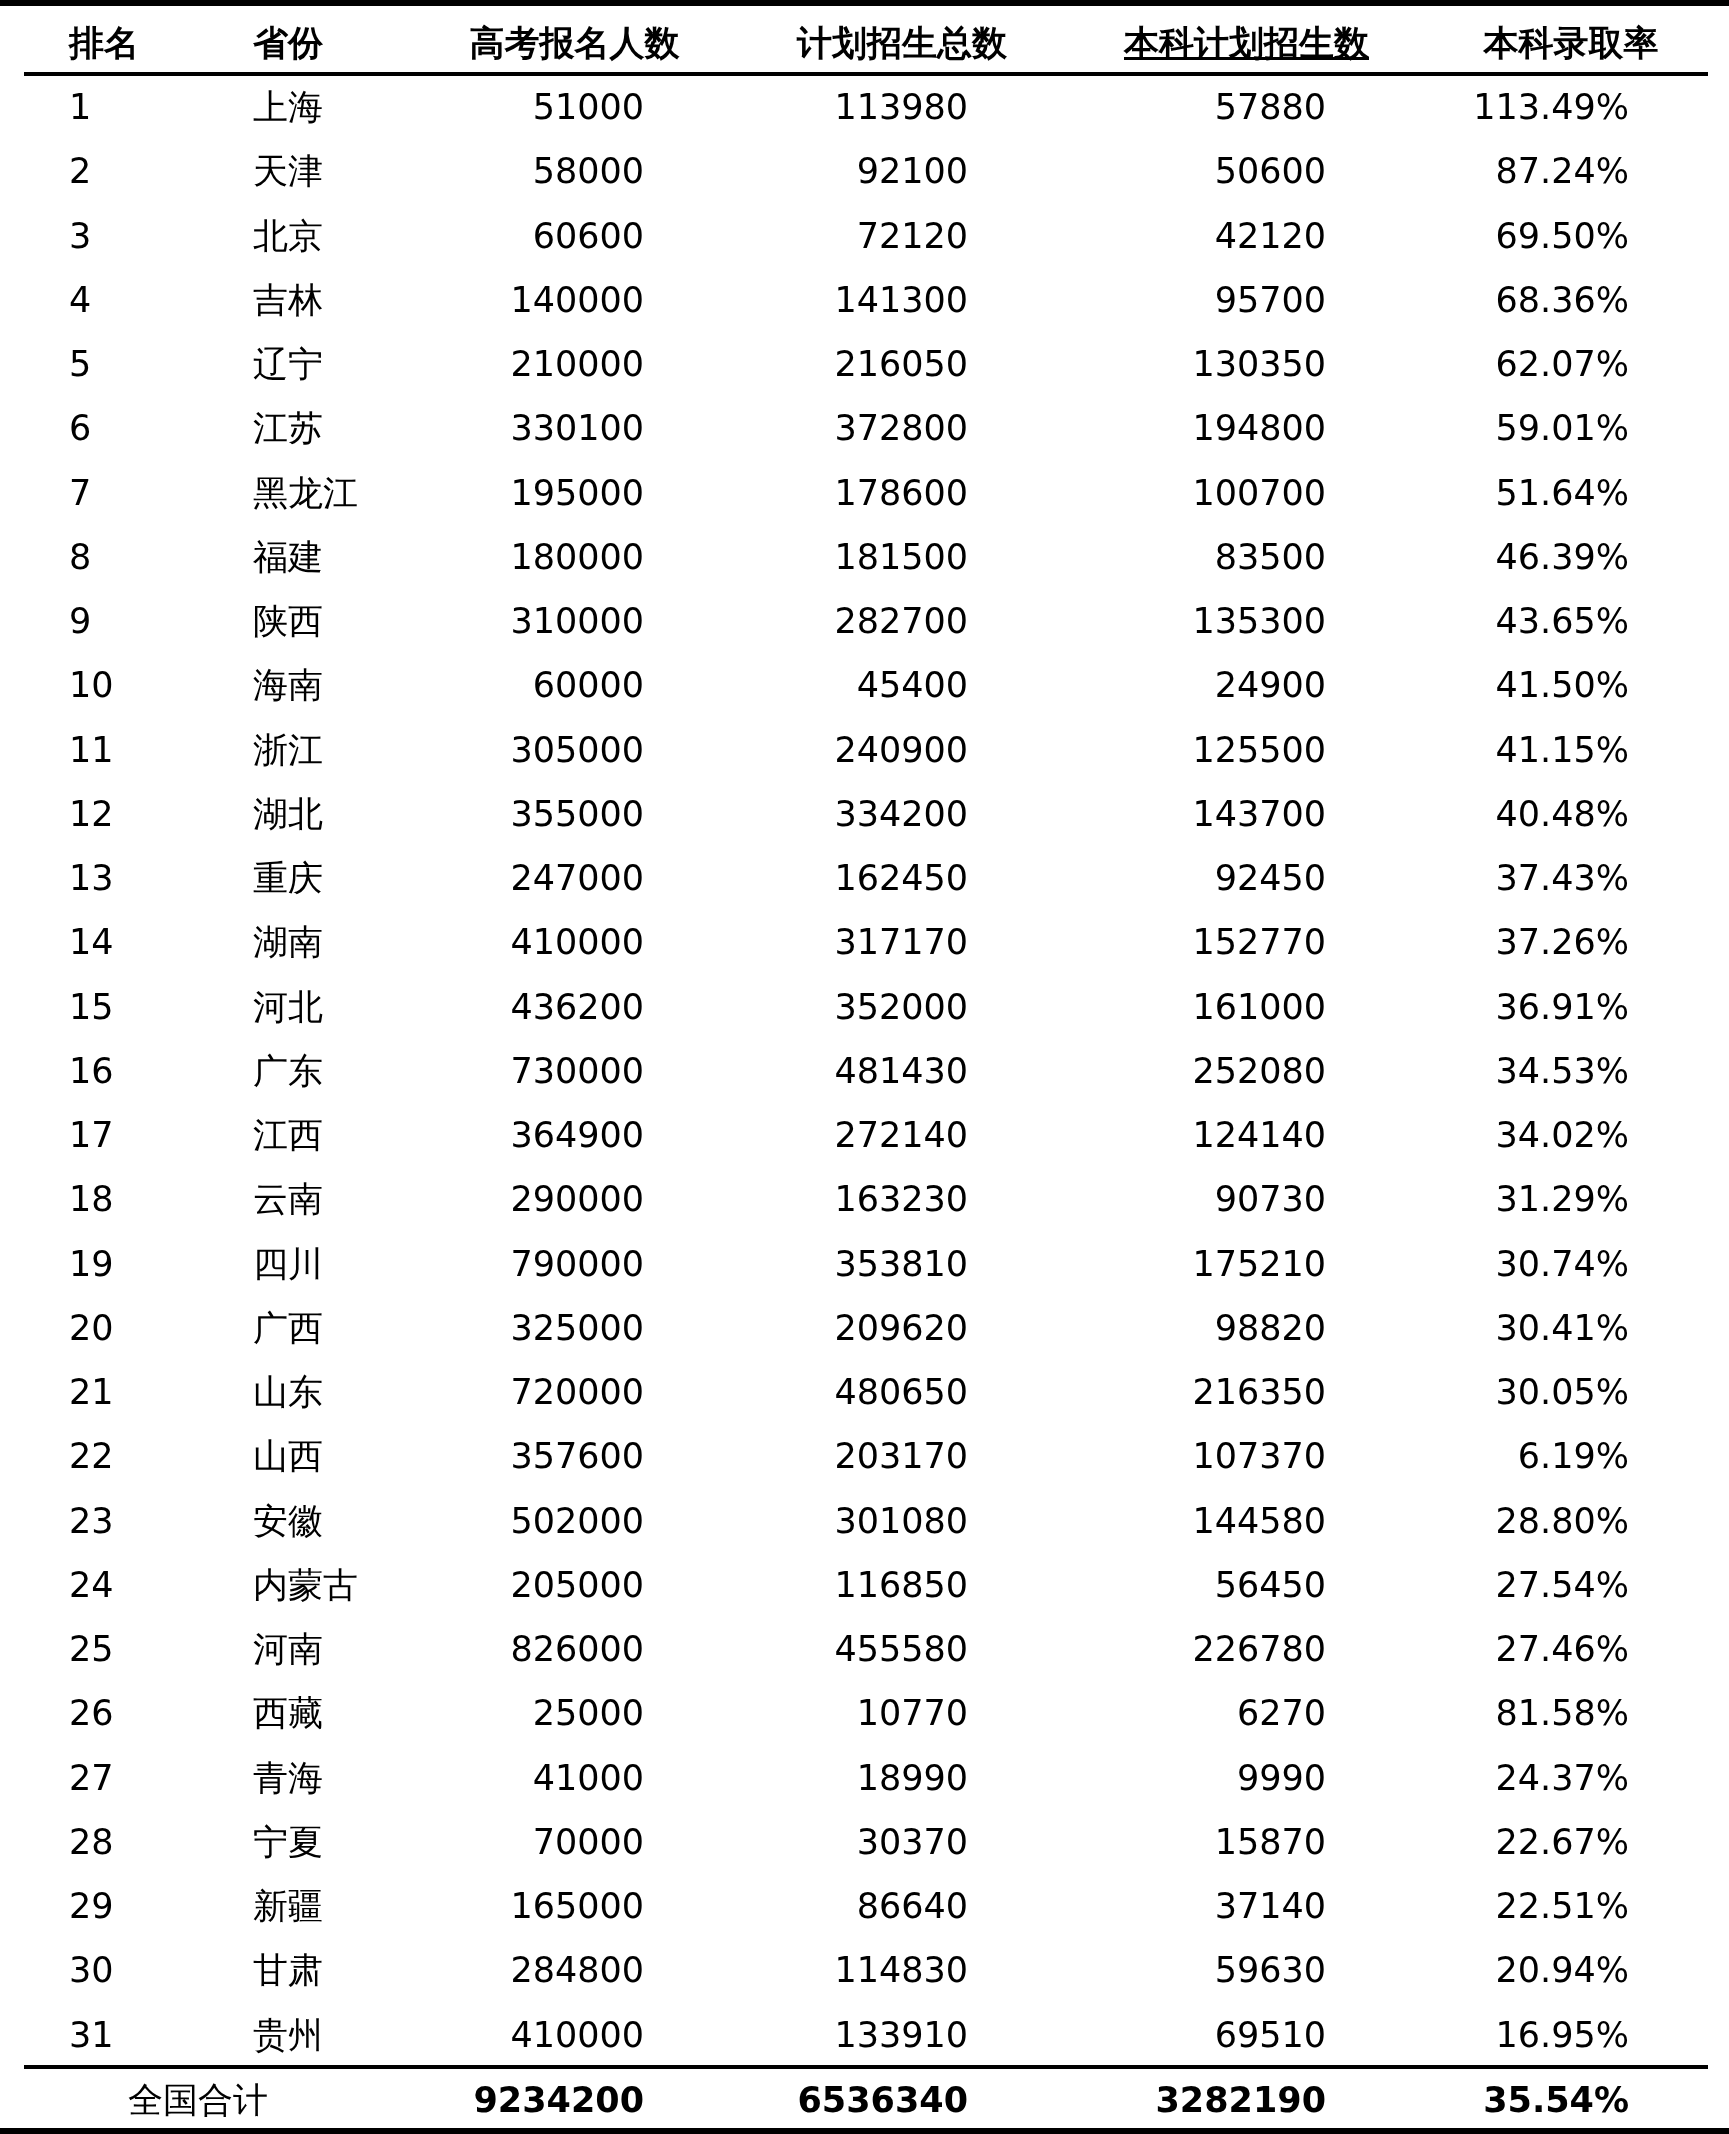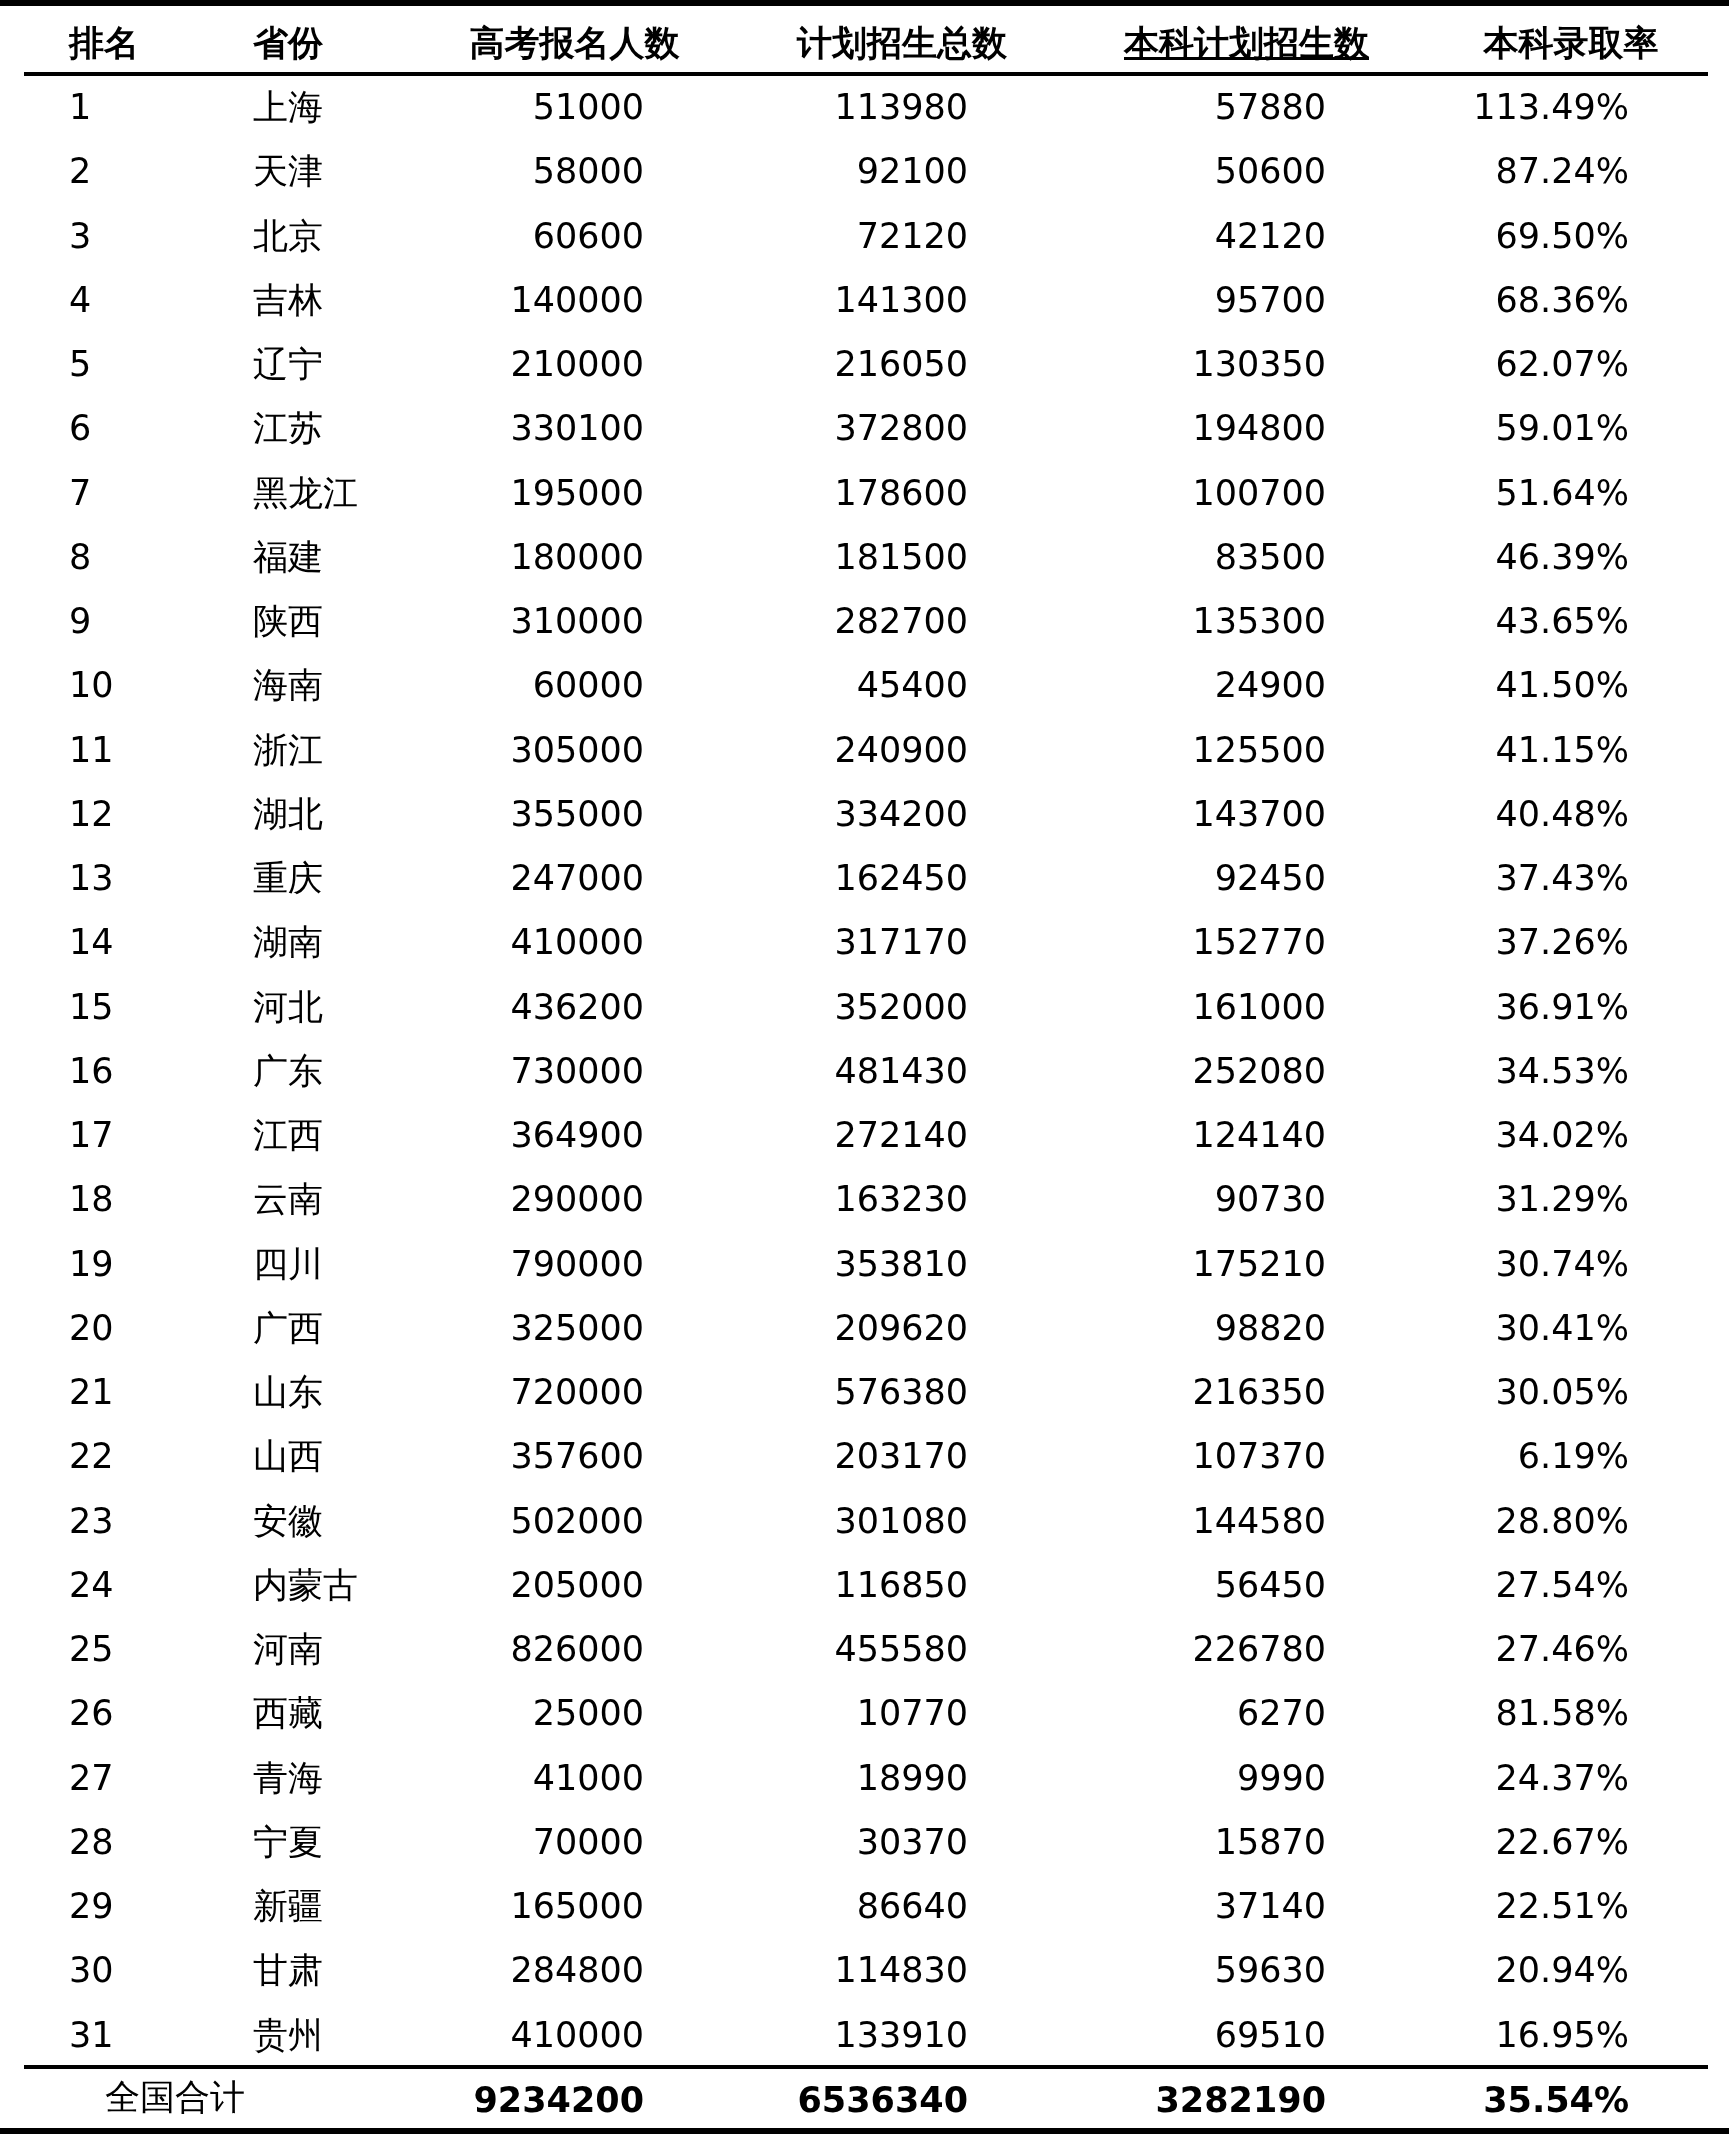--- a/index.html
+++ b/index.html
@@ -26,21 +26,21 @@
   .c-reg { right: calc(1729px - 644px); }
   .c-plan { right: calc(1729px - 968px); }
   .c-ug { right: calc(1729px - 1326px); }
   .c-rate { right: calc(1729px - 1629px); }
 
   .h-reg  { left: 463px; width: 223px; text-align: center; }
   .h-plan { left: 789px; width: 226px; text-align: center; }
   .h-ug   { left: 1115px; width: 263px; text-align: center; text-decoration: underline; }
   .h-rate { left: 1480px; width: 182px; text-align: center; }
 
-  .total .c-label { left: 105px; font-family: Liberation Mono, monospace; }
+  .total .c-label { left: 128px; }
   .total .c-num { font-weight: bold; text-align: right; }
 </style>
 </head>
 <body>
 
 <div>
   <div class="rule top-border"></div>
 
   <div class="row header" style="top:11.2px;">
     <span class="cell c-rank">排名</span>
@@ -211,21 +211,21 @@
         <span class="cell c-prov">广西</span>
         <span class="cell c-num c-reg">325000</span>
         <span class="cell c-num c-plan">209620</span>
         <span class="cell c-num c-ug">98820</span>
         <span class="cell c-num c-rate">30.41%</span>
       </div>
       <div class="row" style="top: 1360px;">
         <span class="cell c-rank">21</span>
         <span class="cell c-prov">山东</span>
         <span class="cell c-num c-reg">720000</span>
-        <span class="cell c-num c-plan">576380</span>
+        <span class="cell c-num c-plan">480650</span>
         <span class="cell c-num c-ug">216350</span>
         <span class="cell c-num c-rate">30.05%</span>
       </div>
       <div class="row" style="top: 1424px;">
         <span class="cell c-rank">22</span>
         <span class="cell c-prov">山西</span>
         <span class="cell c-num c-reg">357600</span>
         <span class="cell c-num c-plan">203170</span>
         <span class="cell c-num c-ug">107370</span>
         <span class="cell c-num c-rate">6.19%</span>

